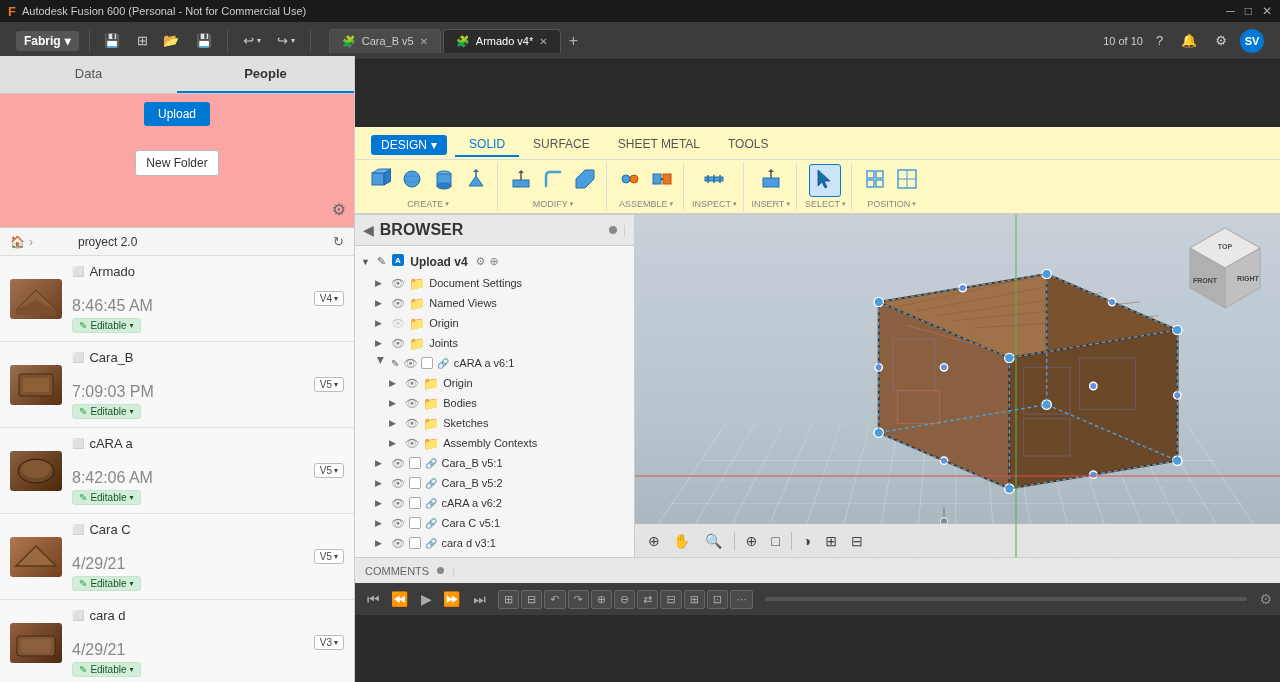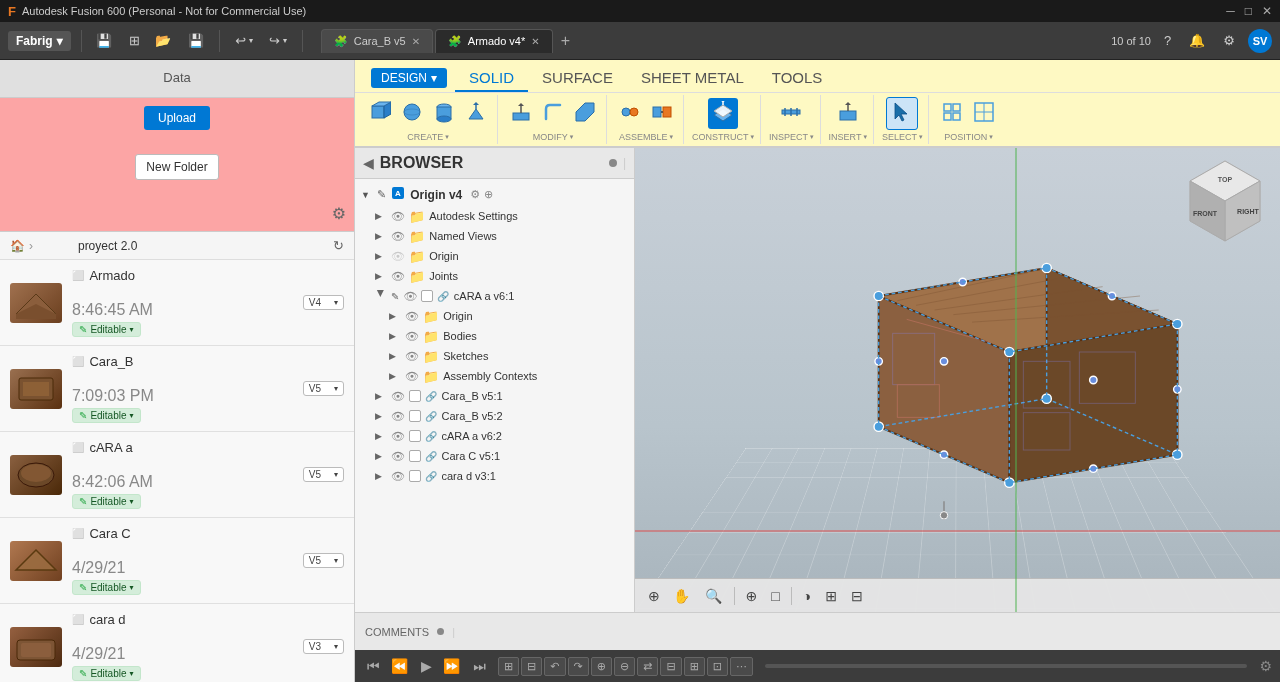--- a/index.html
+++ b/index.html
@@ -20,21 +20,21 @@
     #titlebar .title-text { flex: 1; }
     #titlebar .win-controls { display: flex; gap: 10px; }
     #titlebar .win-btn { cursor: pointer; color: #aaa; font-size: 12px; }
 
     
     #toolbar {
       height: 38px;
       background: #3c3c3c;
       display: flex;
       align-items: center;
-      padding: 0 8px;
+      padding: 0 16px;
       gap: 6px;
       border-bottom: 1px solid #222;
     }
     .toolbar-brand {
       display: flex; align-items: center; gap: 4px;
       background: #555; padding: 3px 8px; border-radius: 3px;
       cursor: pointer; color: #fff; font-size: 12px; font-weight: 600;
     }
     .toolbar-icon-btn {
       background: none; border: none; color: #ccc; cursor: pointer;
@@ -51,20 +51,21 @@
     }
     .tab.active { background: #2b2b2b; color: #fff; }
     .tab .close-x { color: #aaa; font-size: 10px; cursor: pointer; }
     .tab-add { background: none; border: none; color: #aaa; cursor: pointer; font-size: 16px; padding: 0 6px; }
     .toolbar-right { margin-left: auto; display: flex; align-items: center; gap: 8px; color: #ccc; }
 
     
     #main {
       display: flex;
       height: calc(682px - 22px - 38px);
+      align-items: center;
     }
 
     
     #left-panel {
       width: 355px;
       background: #f0f0f0;
       display: flex;
       flex-direction: column;
       border-right: 1px solid #ccc;
     }
@@ -127,21 +128,21 @@
     .file-badge {
       display: inline-flex; align-items: center; gap: 3px;
       background: #d4edda; color: #155724;
       border: 1px solid #c3e6cb; border-radius: 3px;
       padding: 1px 6px; font-size: 10px; margin-top: 3px;
     }
     .file-badge .badge-icon { color: #28a745; }
     .file-version {
       background: #fff; border: 1px solid #bbb;
       border-radius: 3px; padding: 1px 5px; font-size: 10px;
-      display: flex; align-items: center; gap: 13px;
+      display: flex; align-items: center; gap: 2px;
       cursor: pointer; color: #444;
     }
     .file-version .chevron { font-size: 8px; }
 
     
     #right-area {
       flex: 1;
       display: flex;
       flex-direction: column;
       background: #2b2b2b;
@@ -154,21 +155,21 @@
       border-bottom: 2px solid #ccc;
       display: flex;
       flex-direction: column;
     }
     #design-tabs-row {
       display: flex; align-items: center; gap: 0;
       padding: 4px 8px 0;
       border-bottom: 1px solid #ddd;
     }
     .design-tab {
-      padding: 4px 14px; font-size: 15px; color: #555;
+      padding: 4px 14px; font-size: 12px; color: #555;
       cursor: pointer; border-bottom: 2px solid transparent;
       font-weight: 500;
     }
     .design-tab.active { color: #0078d4; border-bottom: 2px solid #0078d4; }
     #design-dropdown {
       background: #0078d4; color: #fff; border: none;
       padding: 3px 10px; border-radius: 3px; cursor: pointer;
       font-size: 12px; margin: 4px 8px; display: flex; align-items: center; gap: 4px;
     }
     #toolbar-groups {
@@ -294,21 +295,21 @@
       display: flex; align-items: center; gap: 4px; padding: 0 8px;
     }
     .vp-btn {
       background: none; border: none; cursor: pointer; color: #444;
       font-size: 14px; padding: 3px 5px; border-radius: 3px;
     }
     .vp-sep { width: 1px; height: 18px; background: #bbb; margin: 0 2px; }
 
     
     #comments-bar {
-      height: 38px; background: #e8e8e8; border-top: 1px solid #ccc;
+      height: 26px; background: #e8e8e8; border-top: 1px solid #ccc;
       display: flex; align-items: center; padding: 0 10px; gap: 8px;
       font-size: 11px; color: #666;
     }
     .comments-dot { width: 7px; height: 7px; background: #888; border-radius: 50%; }
     .comments-pipe { color: #ccc; }
 
     
     #timeline {
       height: 32px; background: #3c3c3c;
       display: flex; align-items: center; padding: 0 8px; gap: 4px;
@@ -385,20 +386,21 @@
     <button class="toolbar-icon-btn">⚙</button>
     <div style="background:#0078d4;color:#fff;width:24px;height:24px;border-radius:50%;display:flex;align-items:center;justify-content:center;font-size:11px;font-weight:600;cursor:pointer;">SV</div>
   </div>
 </div>
 
 <div id="main">
 
   <div id="left-panel">
     <div id="panel-tabs">
       <div class="panel-tab">Data</div>
+      <div class="panel-tab active">People</div>
     </div>
     <div id="panel-actions">
       <button class="upload-btn">Upload</button>
       <button class="folder-btn">New Folder</button>
       <button class="gear-btn">⚙</button>
     </div>
     <div id="panel-breadcrumb">
       <span class="breadcrumb-home">🏠</span>
       <span class="breadcrumb-sep">›</span>
       <span class="breadcrumb-item">proyect 2.0</span>
@@ -644,38 +646,20 @@
                   </svg>
               </span>
             </button>
           </div>
           <div class="tool-group-label">
             <span>ASSEMBLE</span>
             <span class="chevron">▾</span>
           </div>
         </div>
 
-        <div class="tool-group">
-          <div class="tool-icons">
-            <button class="tool-btn construct-active">
-              <span class="tool-icon">
-                <svg width="22" height="22" viewBox="0 0 22 22">
-                  <polygon points="2,14 11,8 20,14 11,20" fill="#6ab4ee" stroke="#2a6ea8" stroke-width="1"></polygon>
-                  <polygon points="2,10 11,4 20,10 11,16" fill="#ffffff" stroke="#aaaaaa" stroke-width="1" fill-opacity="0.9"></polygon>
-                  <line x1="11" y1="4" x2="11" y2="0" stroke="#fff" stroke-width="1.5"></line>
-                  <polygon points="9,1 13,1 11,0" fill="#fff"></polygon>
-                </svg>
-              </span>
-            </button>
-          </div>
-          <div class="tool-group-label">
-            <span>CONSTRUCT</span>
-            <span class="chevron">▾</span>
-          </div>
-        </div>
 
         <div class="tool-group">
           <div class="tool-icons">
             <button class="tool-btn">
               <span class="tool-icon">
                 <svg width="22" height="22" viewBox="0 0 22 22">
                     <rect x="2" y="9" width="18" height="4" fill="#4a9edd" stroke="#2a6ea8" stroke-width="1"></rect>
                     <line x1="5" y1="7" x2="5" y2="15" stroke="#2a6ea8" stroke-width="1.5"></line>
                     <line x1="11" y1="7" x2="11" y2="15" stroke="#2a6ea8" stroke-width="1.5"></line>
                     <line x1="17" y1="7" x2="17" y2="15" stroke="#2a6ea8" stroke-width="1.5"></line>
@@ -766,30 +750,30 @@
 
           <div class="tree-item" style="padding-left:6px;">
             <span class="tree-arrow" style="color:#555;">▼</span>
             <span style="font-size:11px;color:#666;">✎</span>
             <span style="font-size:13px;">
               <svg width="16" height="16" viewBox="0 0 16 16">
                   <rect x="2" y="2" width="12" height="12" rx="2" fill="#0078d4"></rect>
                   <text x="8" y="11" text-anchor="middle" font-size="8" fill="#fff" font-weight="bold">A</text>
                 </svg>
             </span>
-            <span class="tree-root-label">Origin v4</span>
+            <span class="tree-root-label">Upload v4</span>
             <span class="root-gear" style="margin-left:4px;font-size:11px;">⚙</span>
             <span class="root-gear" style="font-size:11px;">⊕</span>
           </div>
 
           <div class="tree-item indent-1">
             <span class="tree-arrow">▶</span>
             <span class="tree-vis">👁</span>
             <span class="tree-folder">📁</span>
-            <span class="tree-label">Autodesk Settings</span>
+            <span class="tree-label">Document Settings</span>
           </div>
 
           <div class="tree-item indent-1">
             <span class="tree-arrow">▶</span>
             <span class="tree-vis">👁</span>
             <span class="tree-folder">📁</span>
             <span class="tree-label">Named Views</span>
           </div>
 
           <div class="tree-item indent-1">

